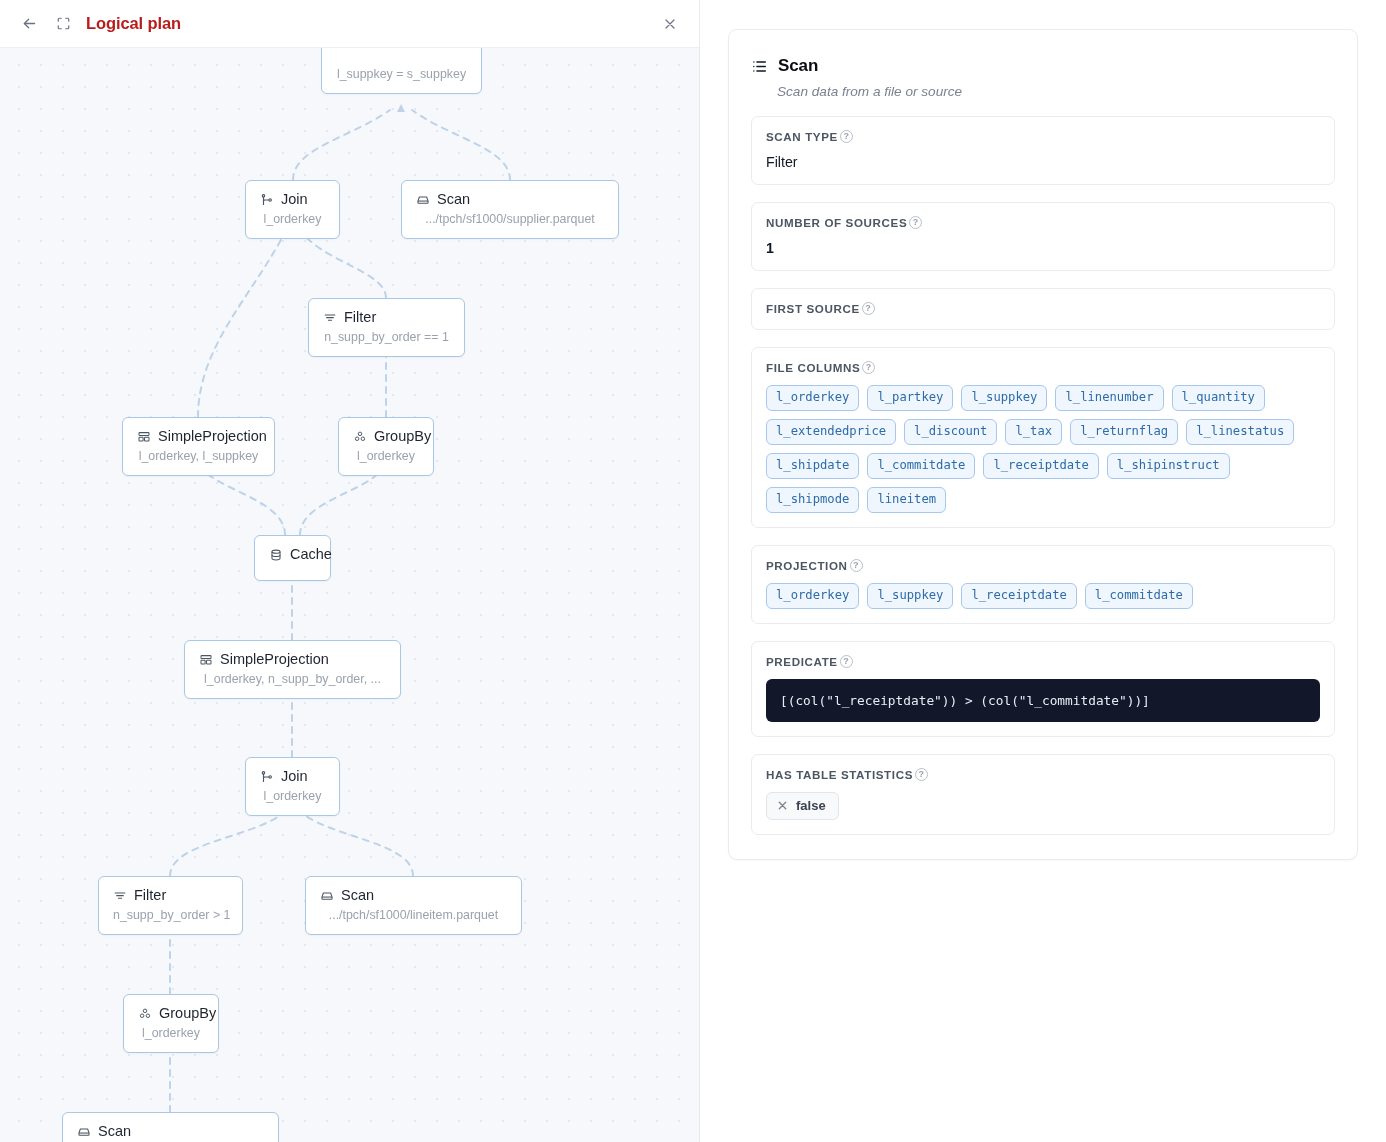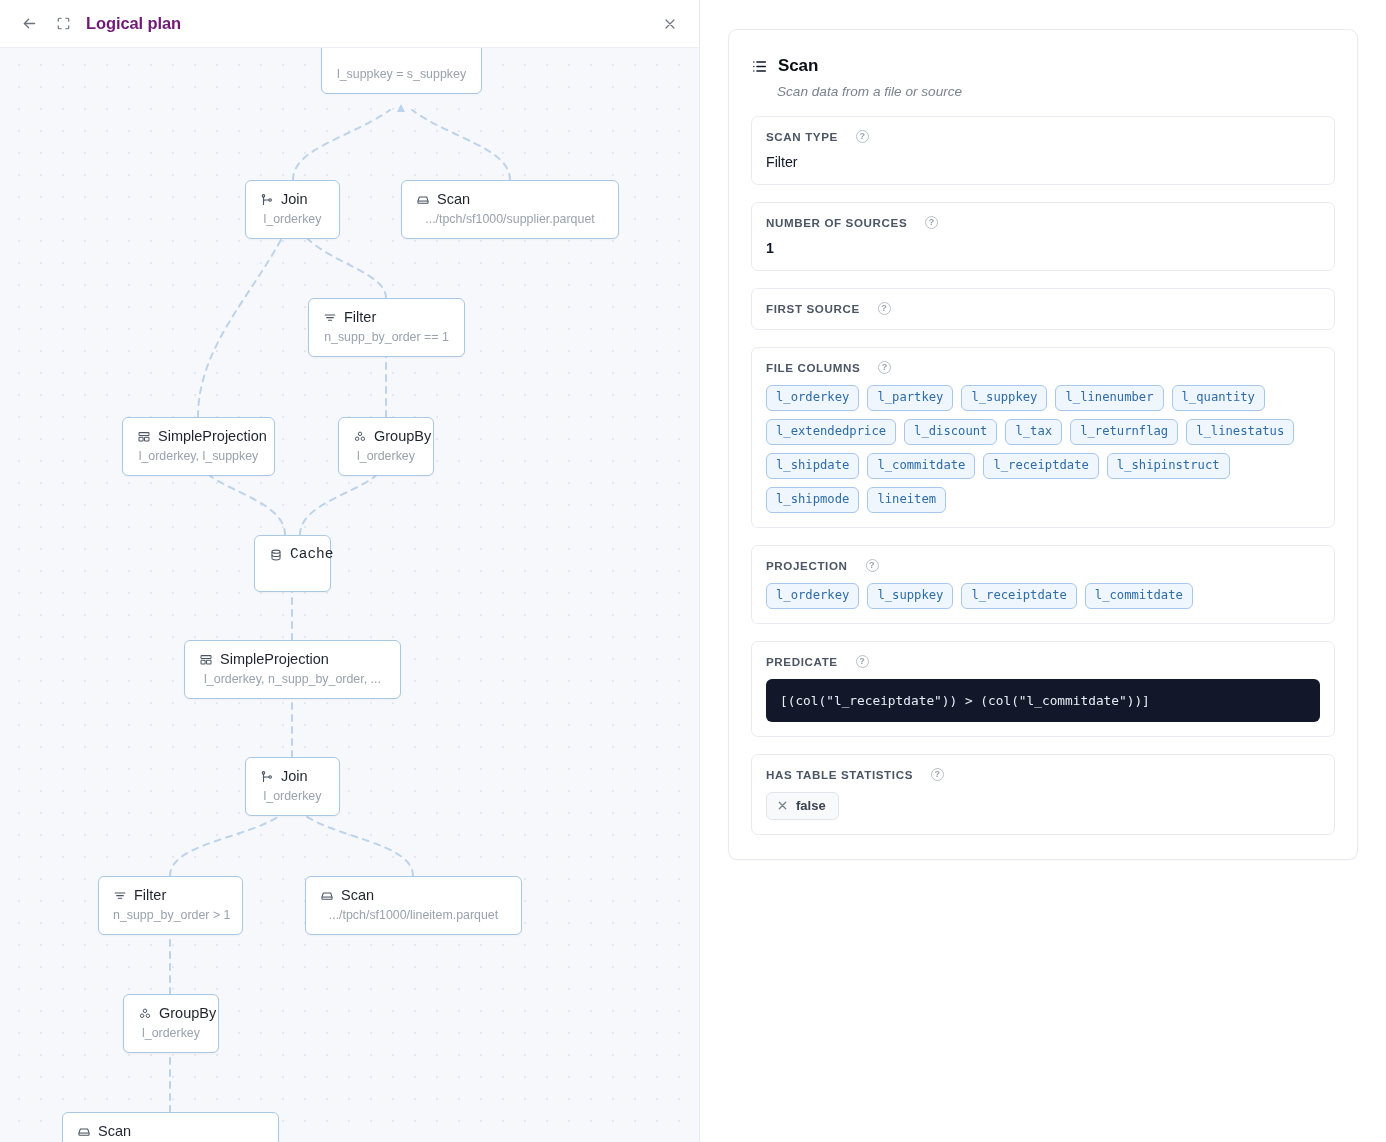--- a/index.html
+++ b/index.html
@@ -31,21 +31,21 @@
   .icon-btn {
     width: 26px; height: 26px;
     display: flex; align-items: center; justify-content: center;
     color: #6b7280;
     border-radius: 5px;
     cursor: pointer;
     flex: 0 0 auto;
   }
   .icon-btn svg { display: block; }
   .panel-title {
-    font-size: 16.5px; font-weight: 700; color: #701a75;
+    font-size: 16.5px; font-weight: 700; color: #b91c1c;
     letter-spacing: -0.1px;
     margin-left: 10px;
   }
   .spacer { flex: 1 1 auto; }
 
   
   .canvas {
     flex: 1 1 auto;
     position: relative;
     background-color: #f7f8fc;
@@ -107,21 +107,21 @@
   .card-title { font-size: 17px; font-weight: 700; color: #0b0d12; letter-spacing: -0.1px; }
   .card-desc { margin: 8px 0 0 26px; font-size: 13.6px; color: #7b828f; font-style: italic; }
 
   .section {
     margin-top: 17px;
     border: 1px solid #e9ebf0;
     border-radius: 7px;
     padding: 13px 14px 14px 14px;
   }
   .section-label {
-    display: flex; align-items: center; gap: 18px;
+    display: flex; align-items: center; gap: 2px;
     font-size: 11.6px; font-weight: 700; color: #4b5563;
     letter-spacing: 0.62px;
     text-transform: uppercase;
   }
   .q-icon {
     width: 13px; height: 13px; border-radius: 50%;
     border: 1px solid #b9bfc9; color: #9aa1ac;
     font-size: 9px; line-height: 11px; text-align: center;
     font-weight: 700; font-family: "Liberation Sans", sans-serif;
     cursor: pointer; flex: 0 0 auto;
@@ -305,21 +305,21 @@
               <circle cx="8" cy="4.4" r="2"></circle>
                 <circle cx="4.7" cy="10" r="2"></circle>
                 <circle cx="11.3" cy="10" r="2"></circle>
             </svg>
           </span>
           <span>GroupBy</span>
         </div>
         <div class="node-sub">l_orderkey</div>
       </div>
 
-      <div class="node" style="left:254px; top:487px; width:77px; padding-bottom:28px;font-family:Liberation Mono, monospace;">
+      <div class="node" style="left:254px; top:487px; width:77px; padding-bottom:17px;">
         <div class="node-title">
           <span class="nicon">
             <svg width="14" height="14" viewBox="0 0 16 16" fill="none" stroke="currentColor" stroke-width="1.2">
               <ellipse cx="8" cy="4.2" rx="4.6" ry="1.8"></ellipse>
               <path d="M3.4 4.2v7.6c0 1 2.1 1.8 4.6 1.8s4.6-.8 4.6-1.8V4.2"></path>
               <path d="M3.4 8c0 1 2.1 1.8 4.6 1.8s4.6-.8 4.6-1.8"></path>
             </svg>
           </span>
           <span>Cache</span>
         </div>

